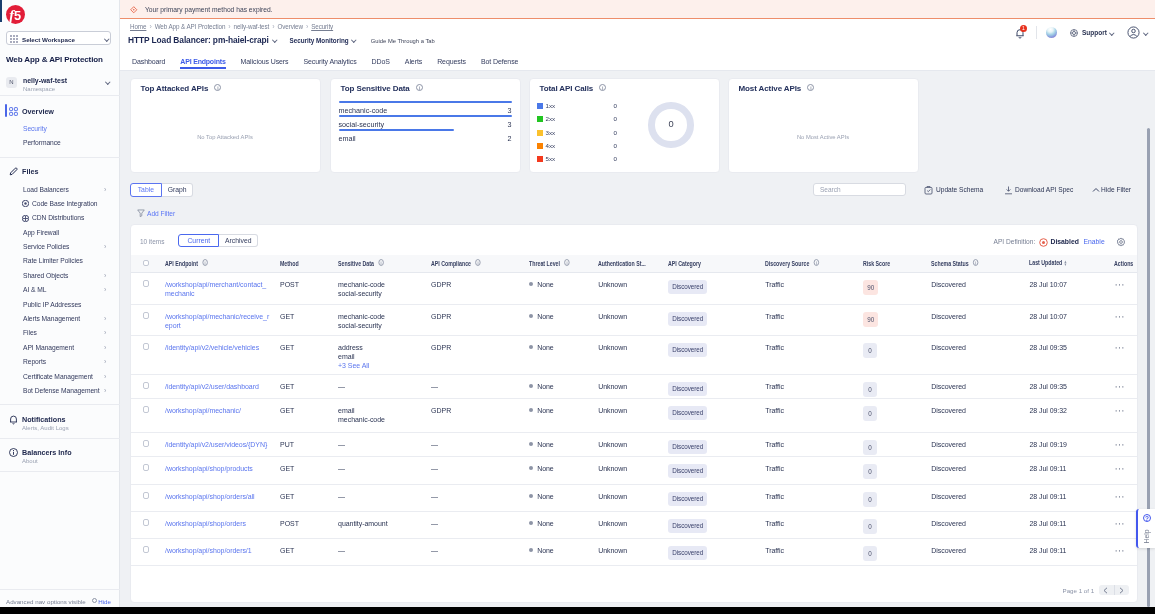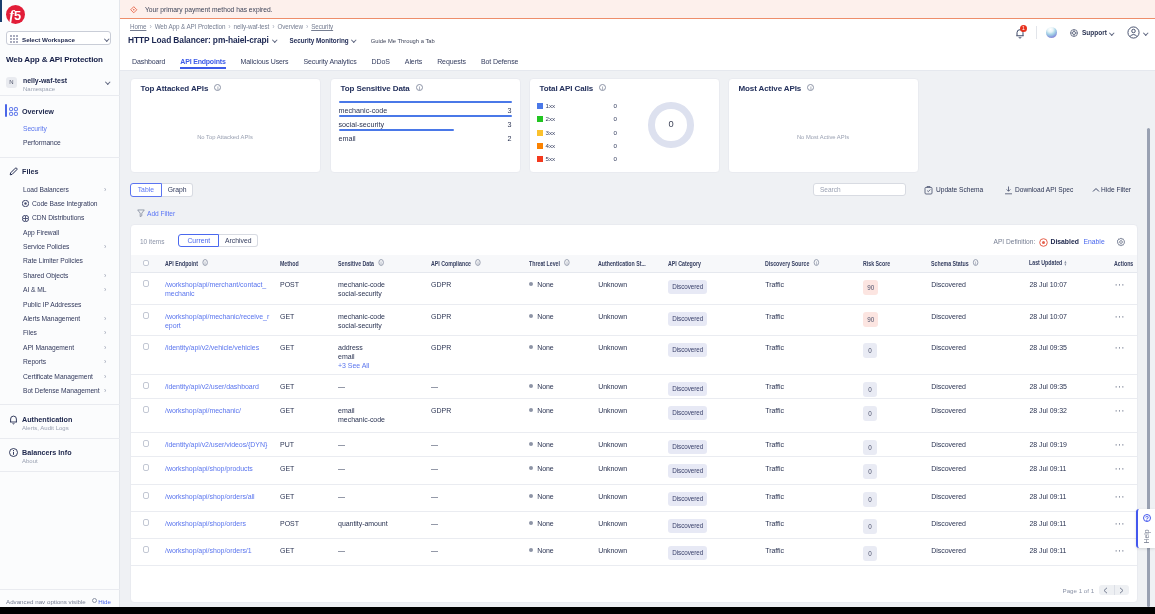--- a/index.html
+++ b/index.html
@@ -138,21 +138,21 @@
     <div class="navchev" style="top:358px;">›</div>
   <div class="navtxt" style="top:372.5px;">Certificate Management</div>
     <div class="navchev" style="top:372.5px;">›</div>
   <div class="navtxt" style="top:387px;">Bot Defense Management</div>
     <div class="navchev" style="top:387px;">›</div>
   <div class="sdiv" style="top:404px;"></div>
 
   <svg class="abs" style="left:9px;top:415px;" width="9" height="10" viewBox="0 0 9 10" fill="none" stroke="#20294e" stroke-width="0.9">
     <path d="M1 7 h7 M1.6 7 v-3 a2.9 2.9 0 0 1 5.8 0 v3 M3.6 8.3 a0.95 0.95 0 0 0 1.8 0"></path>
   </svg>
-  <div class="sec-title" style="top:414.5px;">Authentication</div>
+  <div class="sec-title" style="top:414.5px;">Notifications</div>
   <div class="sec-sub" style="top:425px;">Alerts, Audit Logs</div>
   <div class="sdiv" style="top:438px;"></div>
 
   <svg class="abs" style="left:9px;top:448px;" width="9" height="9" viewBox="0 0 9 9">
       <circle cx="4.5" cy="4.5" r="4" fill="none" stroke="#20294e" stroke-width="0.9"></circle>
       <rect x="4.1" y="3.8" width="0.9" height="3" fill="#20294e"></rect>
       <rect x="4.1" y="2" width="0.9" height="1" fill="#20294e"></rect>
     </svg>
   <div class="sec-title" style="top:447.5px;">Balancers Info</div>
   <div class="sec-sub" style="top:458px;">About</div>

